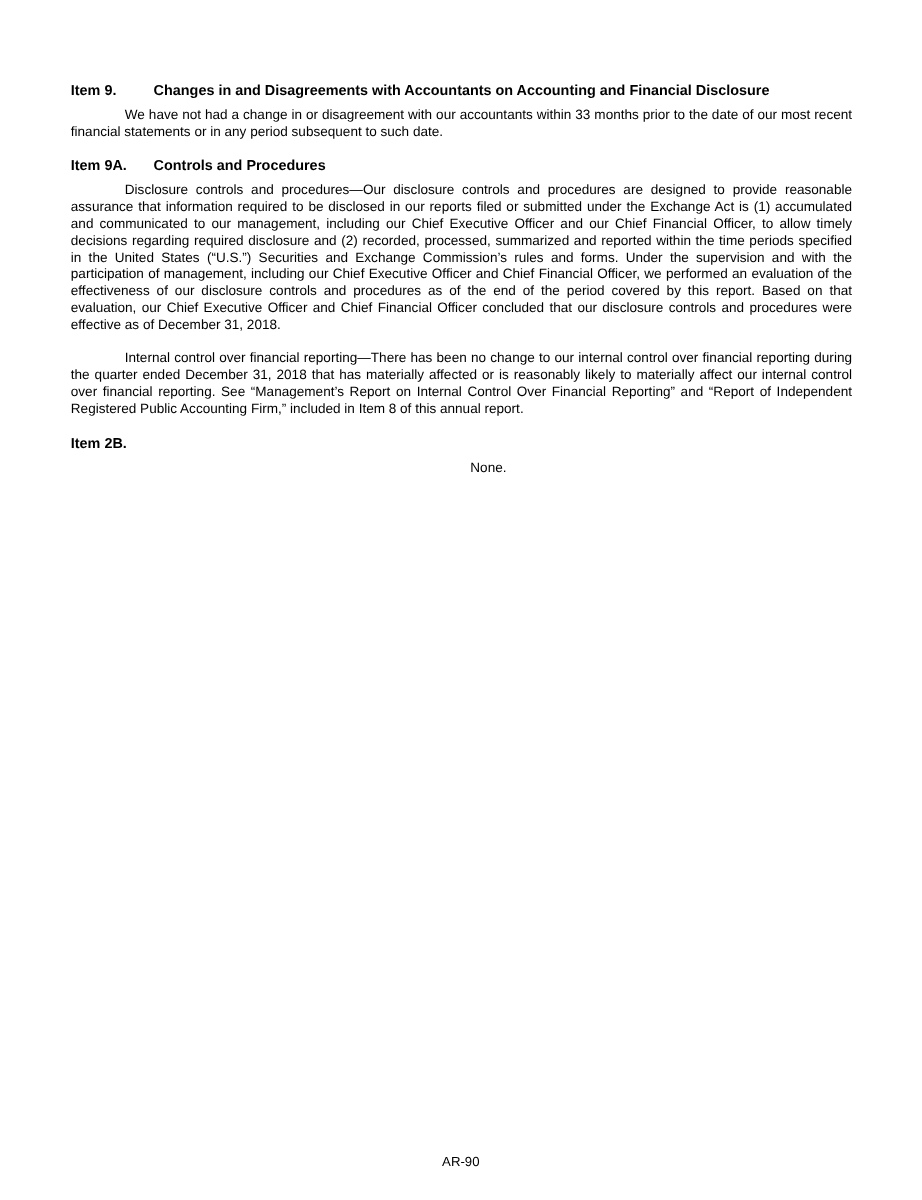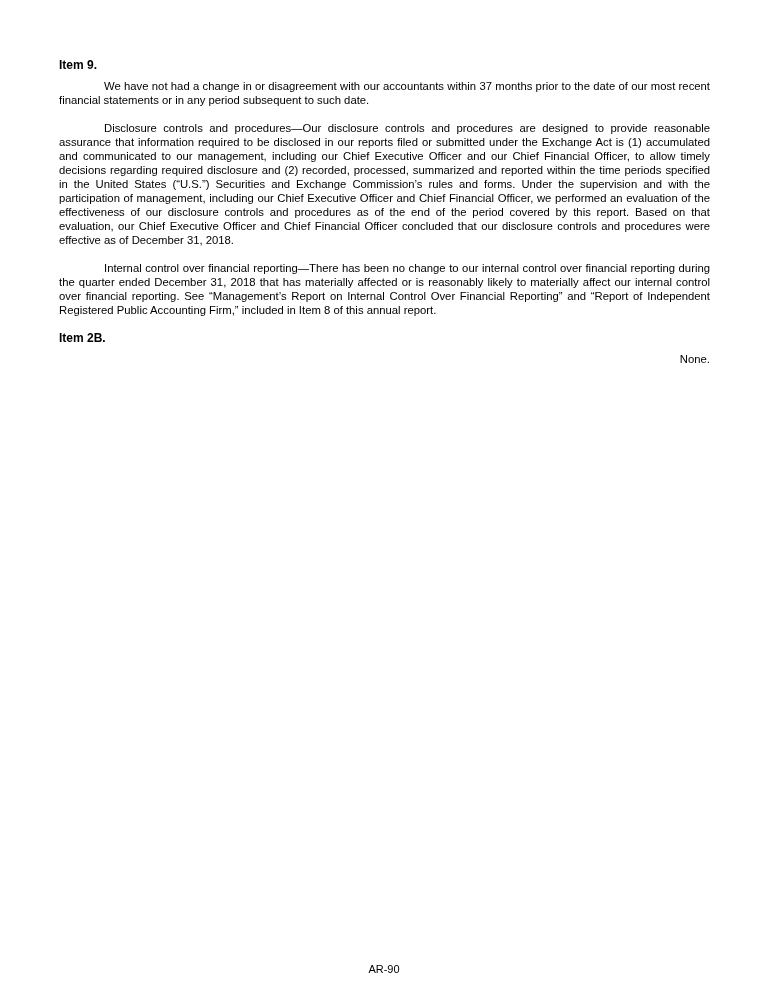--- a/index.html
+++ b/index.html
@@ -25,62 +25,67 @@
   }
   .section-heading {
     display: flex;
     font-size: 12px;
     font-weight: bold;
     line-height: 14px;
     margin: 14px 0 7px 0;
     white-space: nowrap;
   }
   .section-heading:first-child {
-    margin-top: 0;
+    margin-top: 10px;
   }
   .item-label {
     flex: 0 0 69px;
   }
   .section-title {
     flex: 1 1 auto;
   }
   .para {
     font-size: 11.3px;
     line-height: 14px;
     text-align: justify;
     text-indent: 45px;
     margin: 0 0 14px 0;
   }
   .para .lead {
     font-weight: normal;
   }
   .para.short {
-    text-align: right;
+    text-align: center;
   }
   .footer {
     position: absolute;
     top: 963px;
     left: 0;
     width: 768px;
     text-align: center;
     font-size: 11px;
     line-height: 13px;
   }
 </style>
 </head>
 <body>
 
 <div class="page">
   <div class="content">
 
     <div class="section-heading">
       <span class="item-label">Item 9.</span>
+      <span class="section-title">Changes in and Disagreements with Accountants on Accounting and Financial Disclosure</span>
     </div>
-    <p class="para"><span>We have not had a change in or disagreement with our accountants within 37 months prior to the date of our most recent financial statements or in any period subsequent to such date.</span></p>
+    <p class="para"><span>We have not had a change in or disagreement with our accountants within 33 months prior to the date of our most recent financial statements or in any period subsequent to such date.</span></p>
 
+    <div class="section-heading">
+      <span class="item-label">Item 9A.</span>
+      <span class="section-title">Controls and Procedures</span>
+    </div>
     <p class="para"><span class="lead">Disclosure controls and procedures</span><span>—Our disclosure controls and procedures are designed to provide reasonable assurance that information required to be disclosed in our reports filed or submitted under the Exchange Act is (1) accumulated and communicated to our management, including our Chief Executive Officer and our Chief Financial Officer, to allow timely decisions regarding required disclosure and (2) recorded, processed, summarized and reported within the time periods specified in the United States (“U.S.”) Securities and Exchange Commission’s rules and forms.  Under the supervision and with the participation of management, including our Chief Executive Officer and Chief Financial Officer, we performed an evaluation of the effectiveness of our disclosure controls and procedures as of the end of the period covered by this report.  Based on that evaluation, our Chief Executive Officer and Chief Financial Officer concluded that our disclosure controls and procedures were effective as of December 31, 2018.</span></p>
     <p class="para"><span class="lead">Internal control over financial reporting</span><span>—There has been no change to our internal control over financial reporting during the quarter ended December 31, 2018 that has materially affected or is reasonably likely to materially affect our internal control over financial reporting.  See “Management’s Report on Internal Control Over Financial Reporting” and “Report of Independent Registered Public Accounting Firm,” included in Item 8 of this annual report.</span></p>
 
     <div class="section-heading">
       <span class="item-label">Item 2B.</span>
     </div>
     <p class="para short"><span>None.</span></p>
 
   </div>
 

